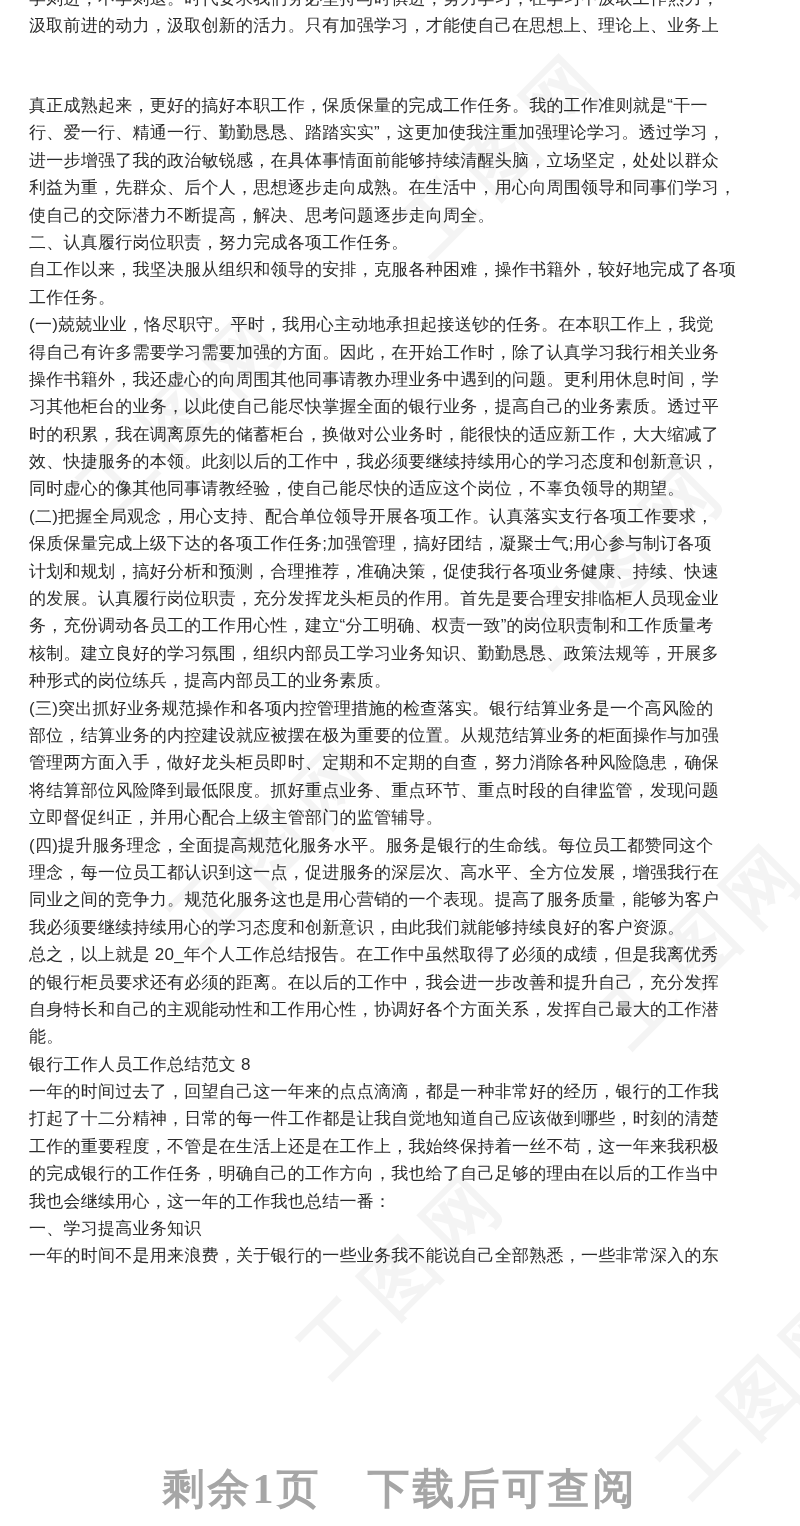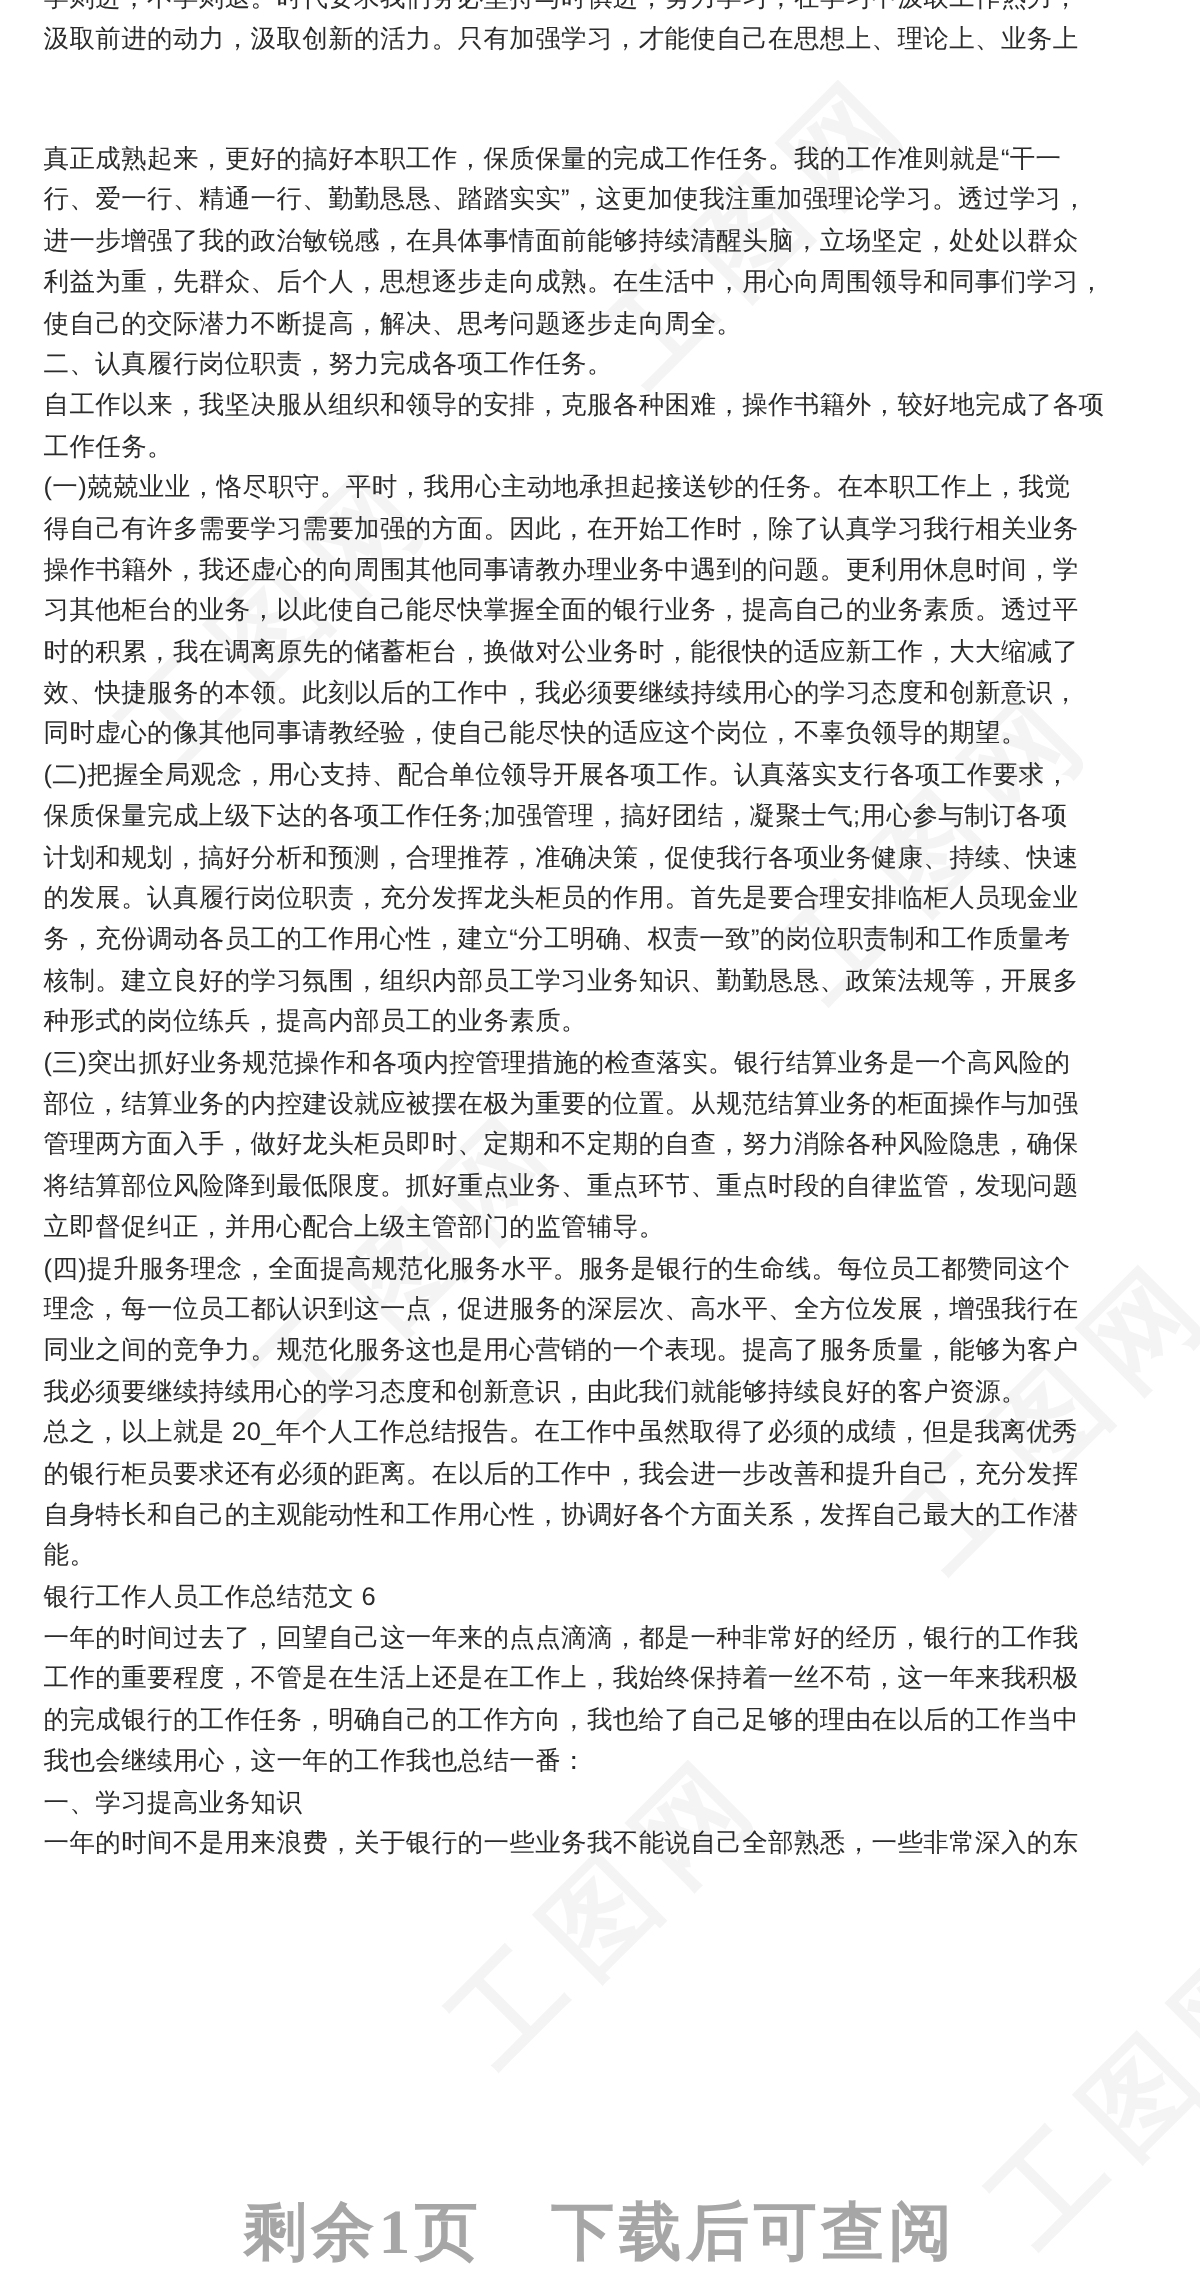--- a/index.html
+++ b/index.html
@@ -112,22 +112,23 @@
       <div class="doc-line">将结算部位风险降到最低限度。抓好重点业务、重点环节、重点时段的自律监管，发现问题</div>
       <div class="doc-line">立即督促纠正，并用心配合上级主管部门的监管辅导。</div>
       <div class="doc-line">(四)提升服务理念，全面提高规范化服务水平。服务是银行的生命线。每位员工都赞同这个</div>
       <div class="doc-line">理念，每一位员工都认识到这一点，促进服务的深层次、高水平、全方位发展，增强我行在</div>
       <div class="doc-line">同业之间的竞争力。规范化服务这也是用心营销的一个表现。提高了服务质量，能够为客户</div>
       <div class="doc-line">我必须要继续持续用心的学习态度和创新意识，由此我们就能够持续良好的客户资源。</div>
       <div class="doc-line">总之，以上就是 20_年个人工作总结报告。在工作中虽然取得了必须的成绩，但是我离优秀</div>
       <div class="doc-line">的银行柜员要求还有必须的距离。在以后的工作中，我会进一步改善和提升自己，充分发挥</div>
       <div class="doc-line">自身特长和自己的主观能动性和工作用心性，协调好各个方面关系，发挥自己最大的工作潜</div>
       <div class="doc-line">能。</div>
-      <div class="doc-line">银行工作人员工作总结范文 6</div>
+      <div class="doc-line">银行工作人员工作总结范文 8</div>
       <div class="doc-line">一年的时间过去了，回望自己这一年来的点点滴滴，都是一种非常好的经历，银行的工作我</div>
+      <div class="doc-line">打起了十二分精神，日常的每一件工作都是让我自觉地知道自己应该做到哪些，时刻的清楚</div>
       <div class="doc-line">工作的重要程度，不管是在生活上还是在工作上，我始终保持着一丝不苟，这一年来我积极</div>
       <div class="doc-line">的完成银行的工作任务，明确自己的工作方向，我也给了自己足够的理由在以后的工作当中</div>
       <div class="doc-line">我也会继续用心，这一年的工作我也总结一番：</div>
       <div class="doc-line">一、学习提高业务知识</div>
       <div class="doc-line">一年的时间不是用来浪费，关于银行的一些业务我不能说自己全部熟悉，一些非常深入的东</div>
     </div>
 
   <div class="preview-footer">
     <span>剩余1页</span><span class="footer-gap"></span><span>下载后可查阅</span>
   </div>

